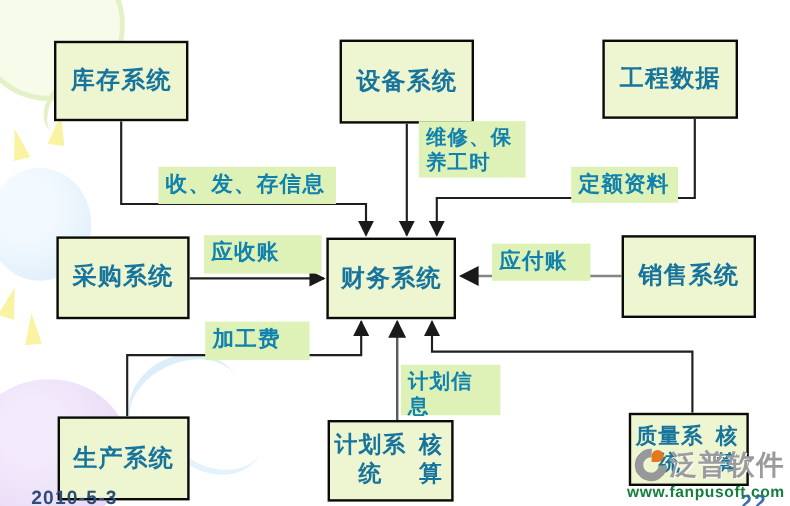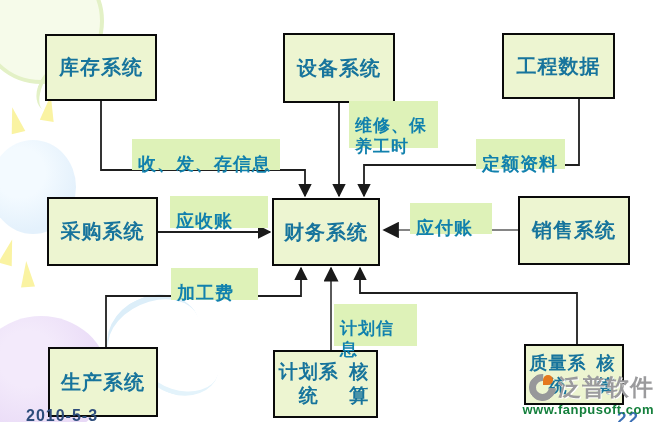--- a/index.html
+++ b/index.html
@@ -33,21 +33,21 @@
   
   .node{
     position:absolute;z-index:2;background:#edf5d1;border:2px solid #0a0a0a;
     display:flex;flex-direction:row;align-items:center;justify-content:center;
     color:#17749c;font-weight:bold;font-size:20px;line-height:1.25;text-align:center;
     box-sizing:border-box;letter-spacing:1px;
   }
   
   .elabel{
     position:absolute;z-index:2;background:#def2b8;color:#1181ad;font-weight:bold;
-    font-size:18px;line-height:1.25;padding:14px 6px;box-sizing:border-box;letter-spacing:1px;
+    font-size:18px;line-height:1.25;padding:3px 6px;box-sizing:border-box;letter-spacing:1px;
   }
   
   .footer-date{position:absolute;z-index:3;left:26px;top:407px;font-size:16px;font-weight:bold;
     color:#2e4d7b;letter-spacing:1px;}
   .page-num{position:absolute;z-index:3;left:617px;top:409px;font-size:17px;font-weight:bold;
     color:#3b6fb5;letter-spacing:2px;}
   
   .watermark{position:absolute;z-index:4;right:4px;top:372px;width:136px;text-align:right;}
   .wm-row{display:flex;align-items:center;justify-content:flex-end;gap:2px;}
   .wm-icon{position:relative;display:inline-block;width:27px;height:27px;flex:0 0 auto;}

